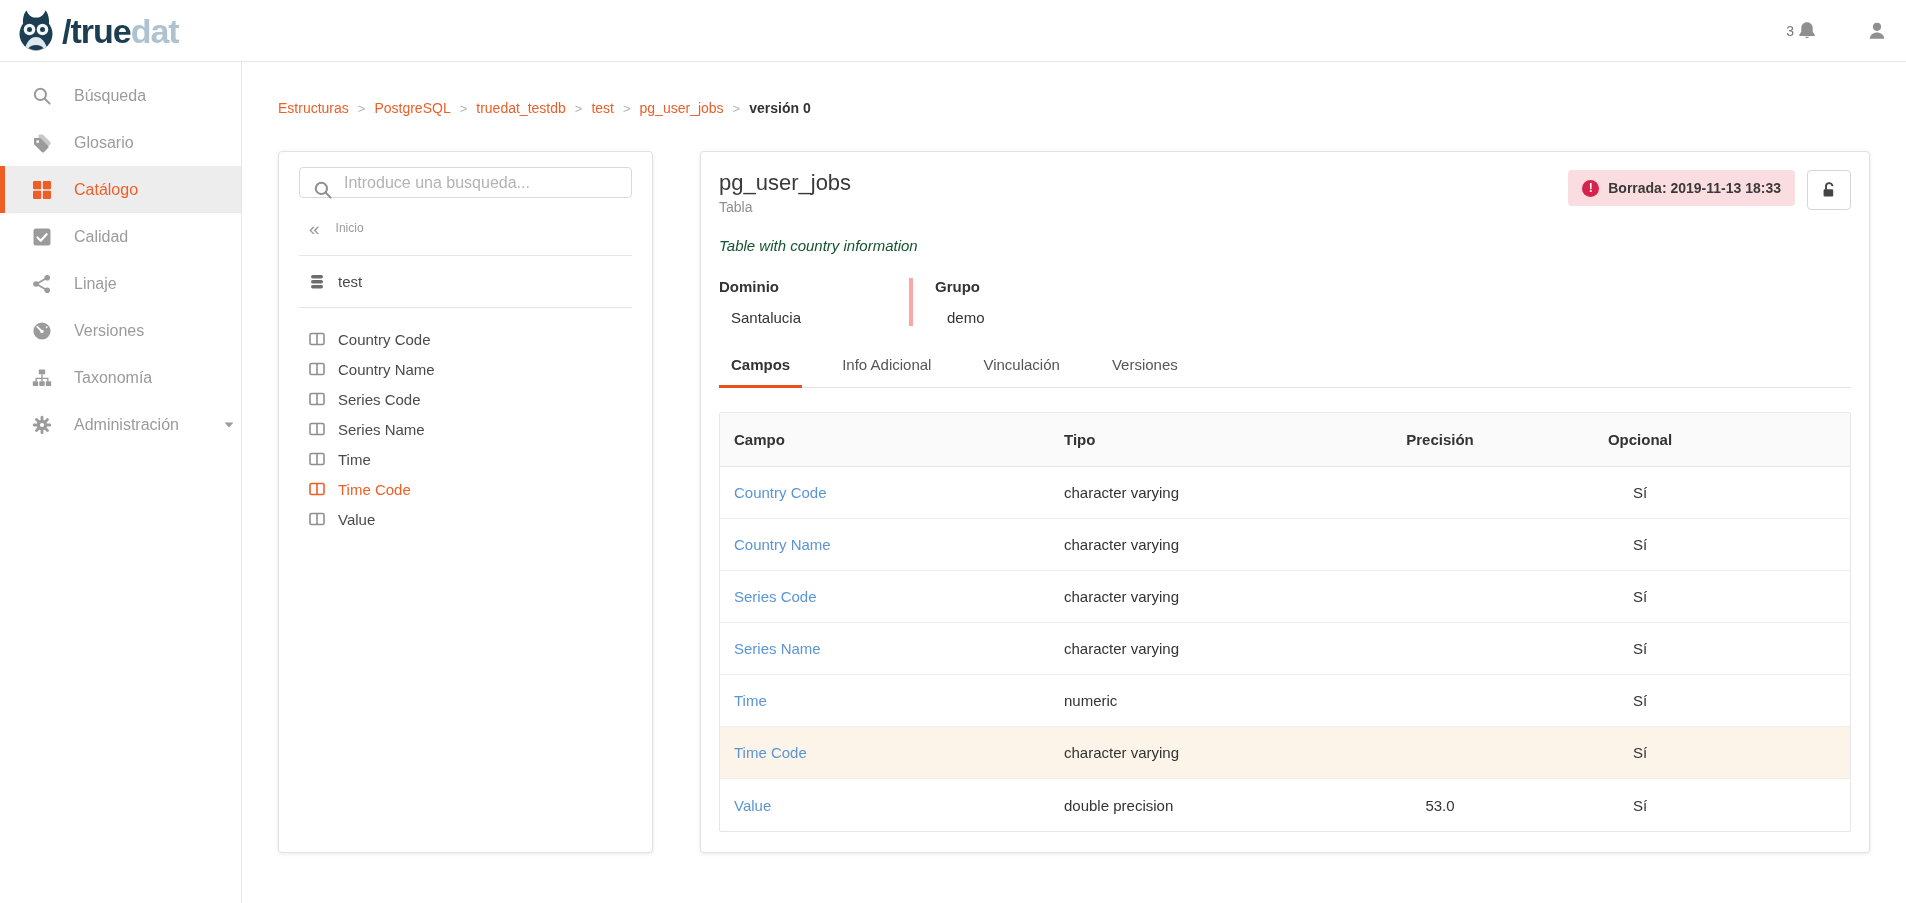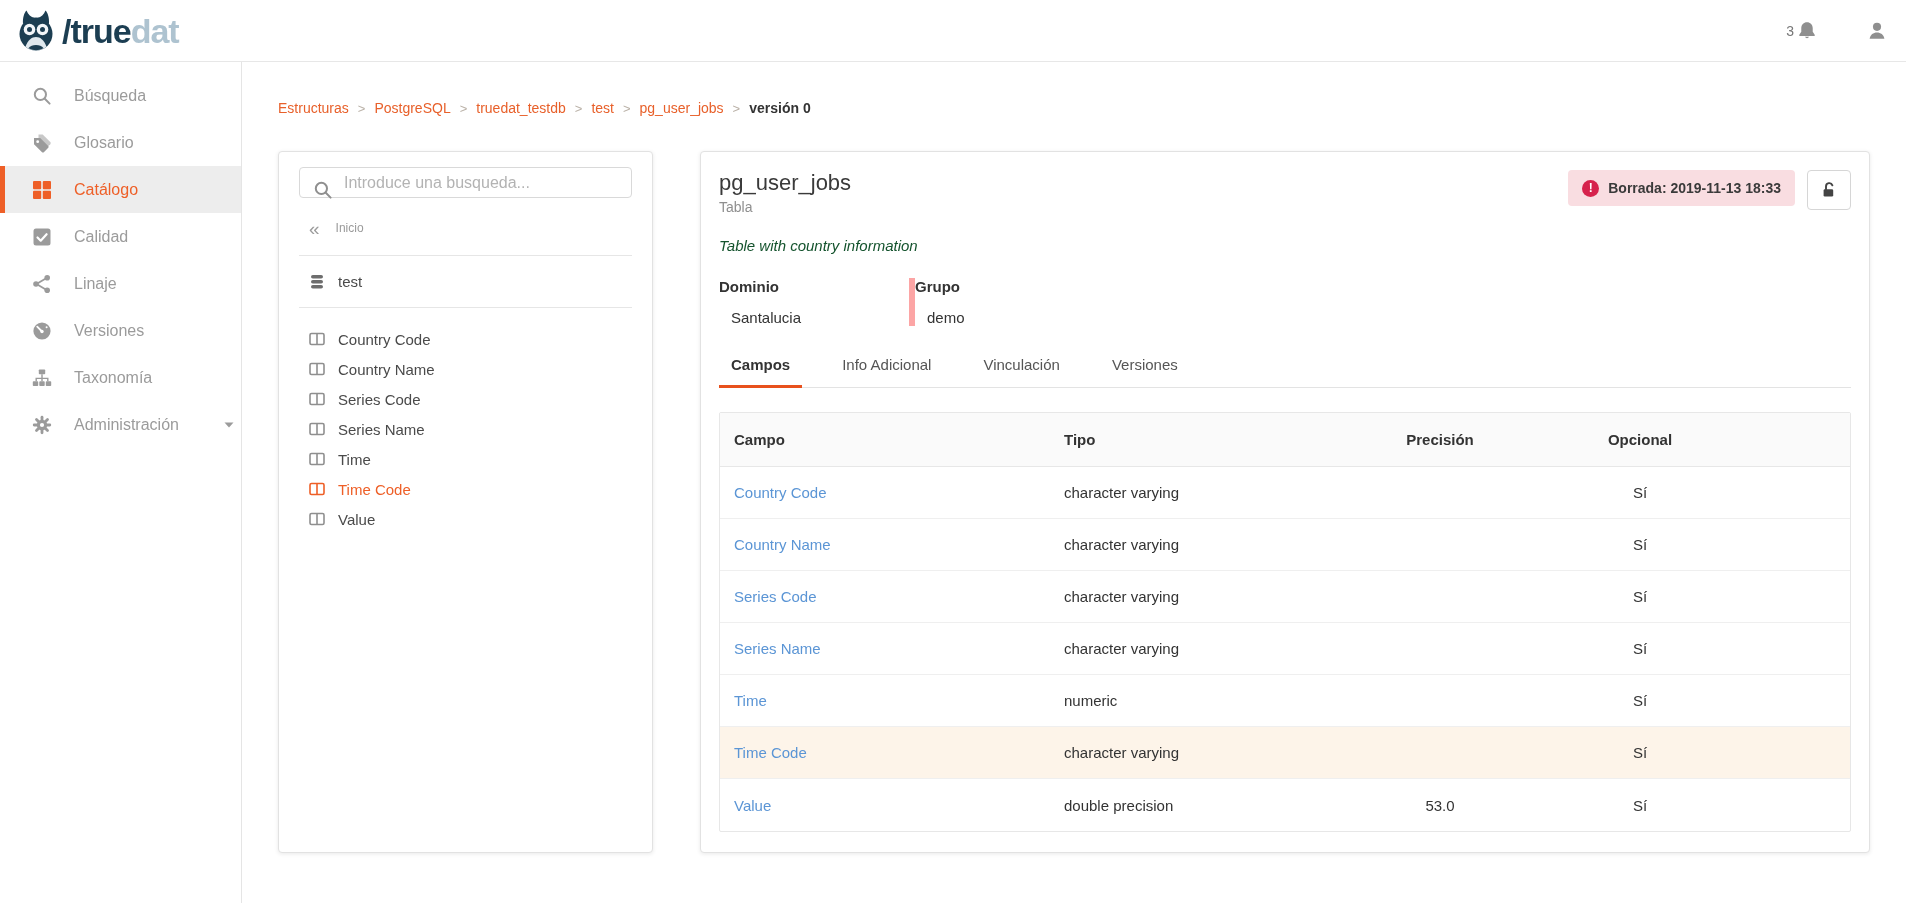--- a/index.html
+++ b/index.html
@@ -70,21 +70,21 @@
   .deleted-badge { background:#f9dde1; border-radius:4px; height:36px; display:flex; align-items:center;
                    gap:9px; padding:0 14px; font-size:14px; font-weight:bold; color:#3a3a3a; }
   .excl { width:17px; height:17px; border-radius:50%; background:#d6224c; color:#fff; display:flex;
           align-items:center; justify-content:center; font-size:12px; font-weight:bold; }
   .excl::after { content:"!"; }
   .lock-btn { width:44px; height:40px; background:#fff; border:1px solid #d6d6d6; border-radius:4px;
               display:flex; align-items:center; justify-content:center; cursor:pointer; }
   .desc { margin-top:22px; font-size:15px; color:#14532d;font-style:italic; }
   .meta { margin-top:24px; display:flex; }
   .meta-col { width:190px; }
-  .meta-col.second { border-left:6px solid #fca5a5; width:230px; }
+  .meta-col.second { border-left:4px solid #fca5a5; padding-left:22px; width:230px; }
   .meta-label { font-size:15px; font-weight:bold; color:#333; }
   .meta-value { font-size:15px; color:#333; margin-top:14px; padding-left:12px; }
   .tabs { margin-top:30px; display:flex; gap:28px; border-bottom:1px solid #e3e3e3; }
   .tab { padding:0 12px 12px; font-size:15px; color:#555; cursor:pointer; border-bottom:3px solid transparent;
          margin-bottom:-1px; }
   .tab.active { color:#333; font-weight:bold; border-bottom:3px solid #e8511d; }
 
   .fields-table { margin-top:24px; border:1px solid #e7e7e7; border-radius:2px; }
   .t-row, .t-head { display:grid; grid-template-columns:330px 290px 200px 200px 1fr; align-items:center; }
   .t-head { height:54px; background:#fafafa; border-bottom:1px solid #e7e7e7; font-weight:bold; font-size:15px; }

